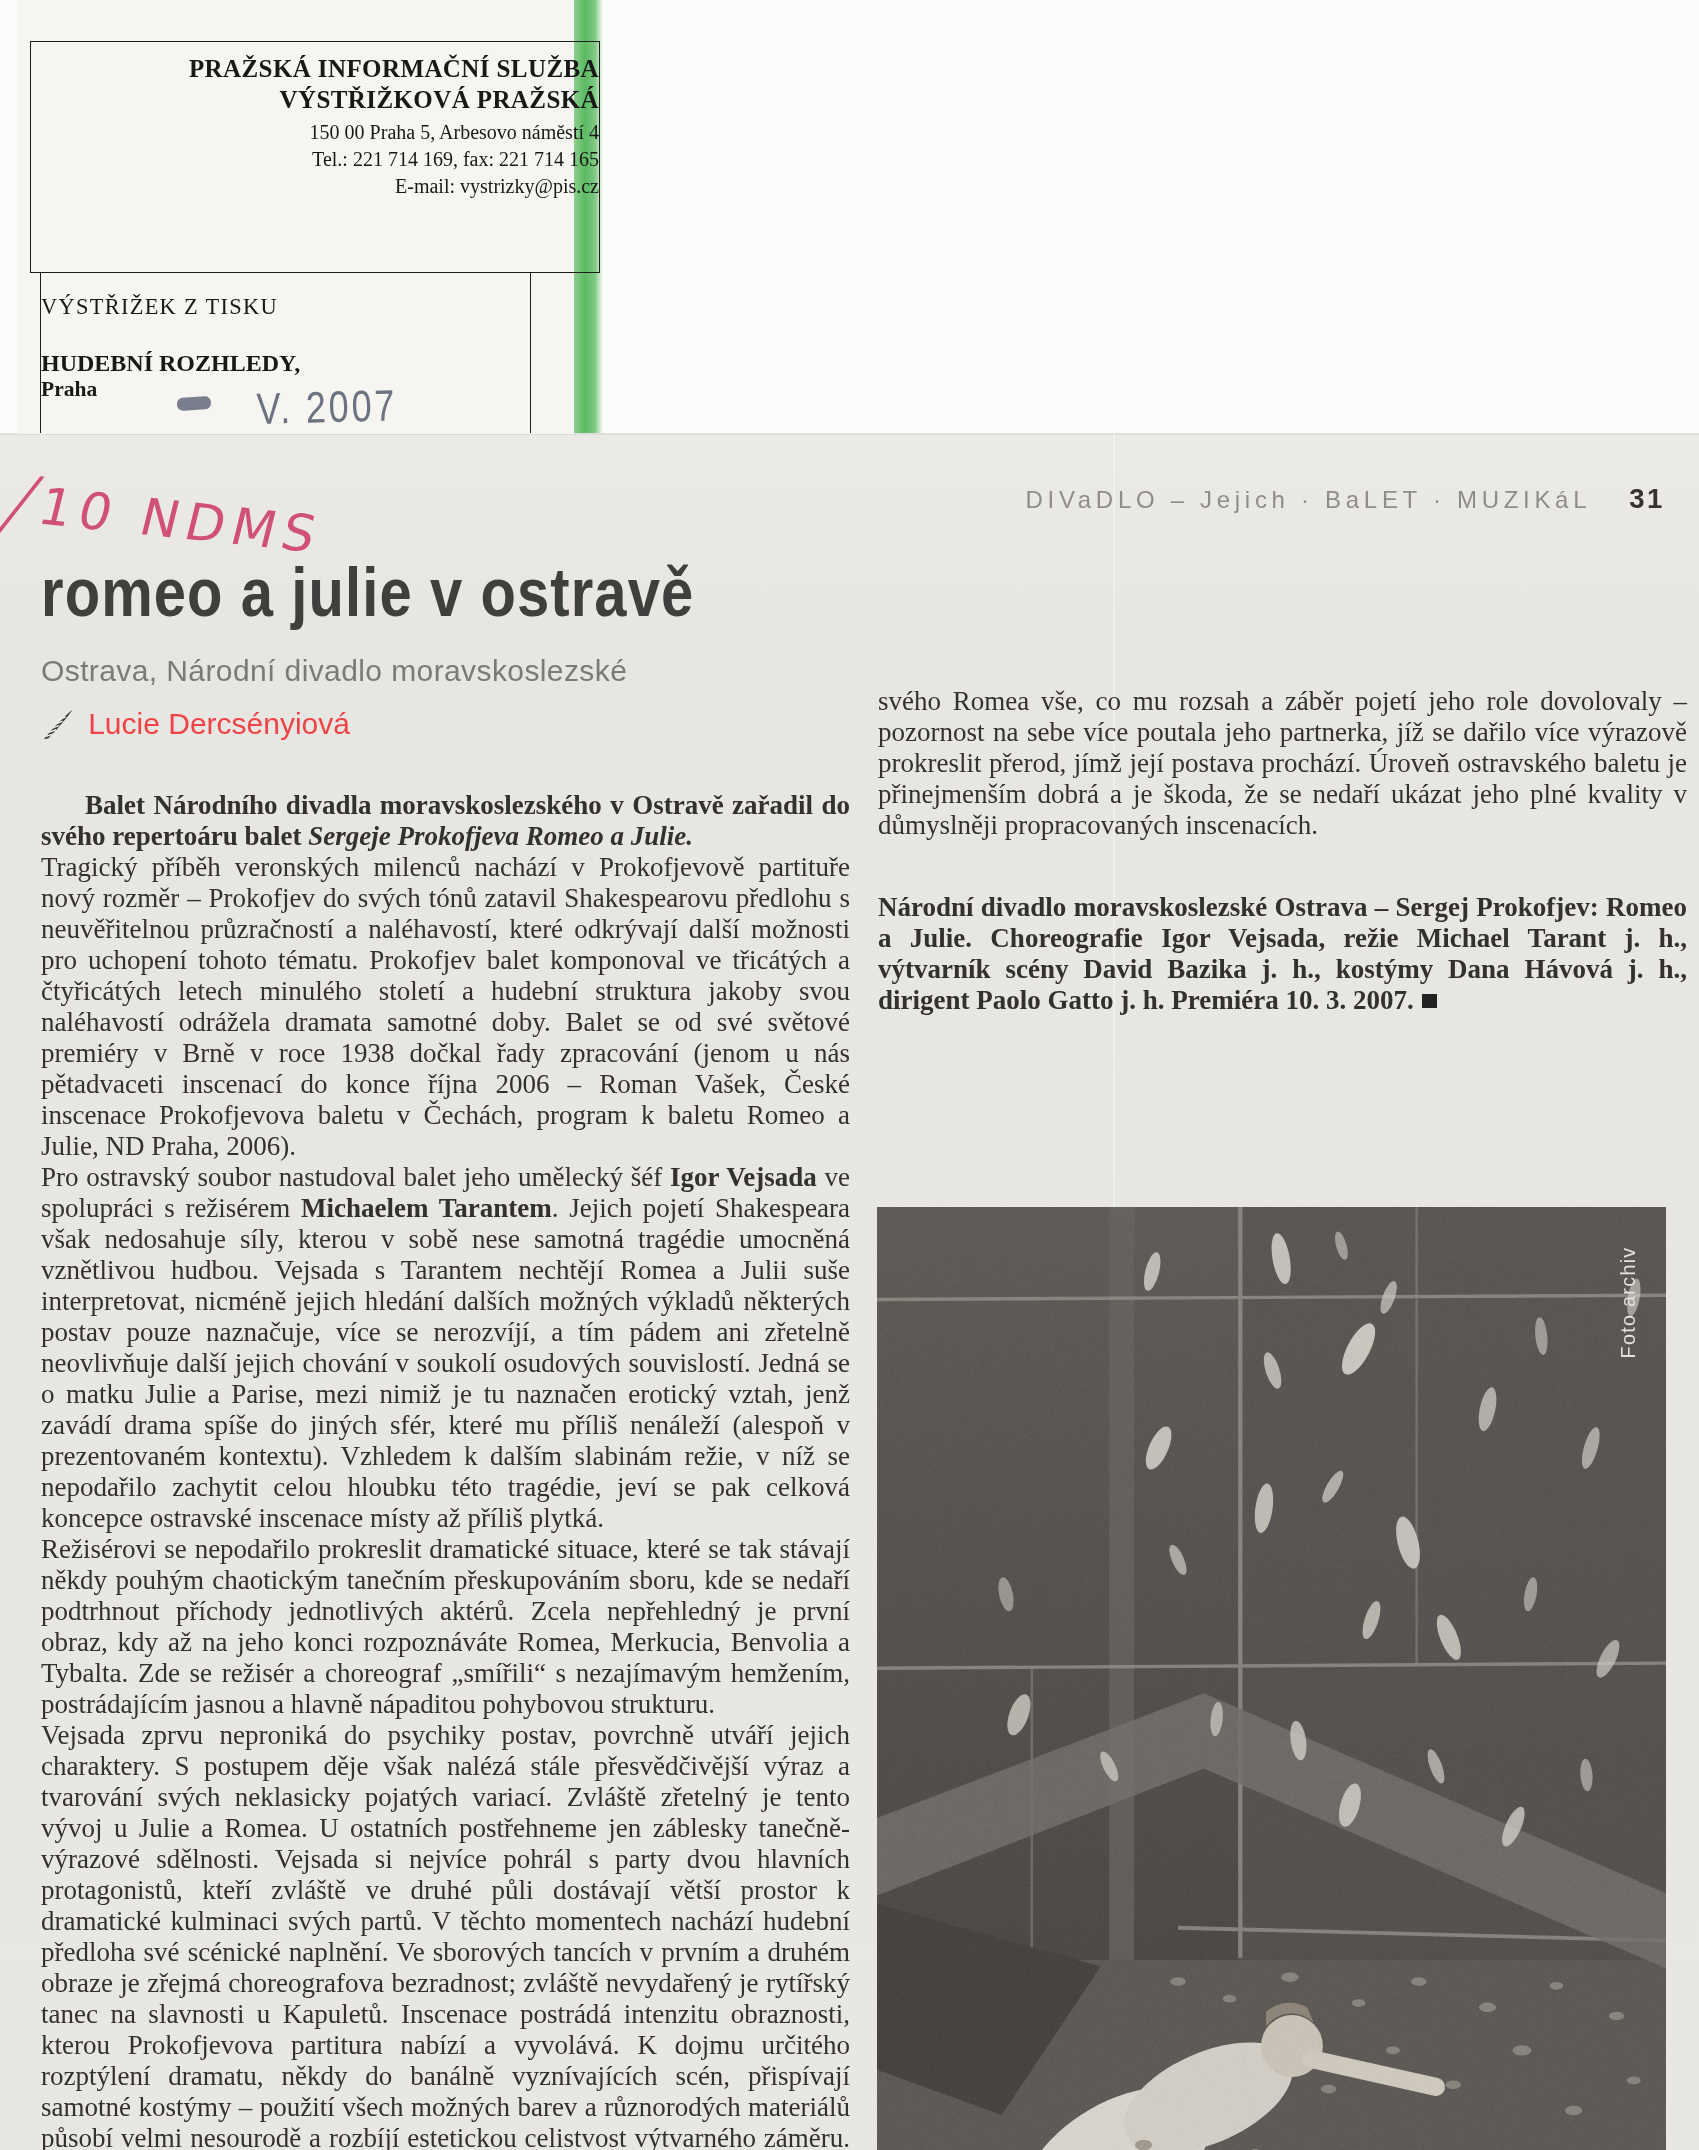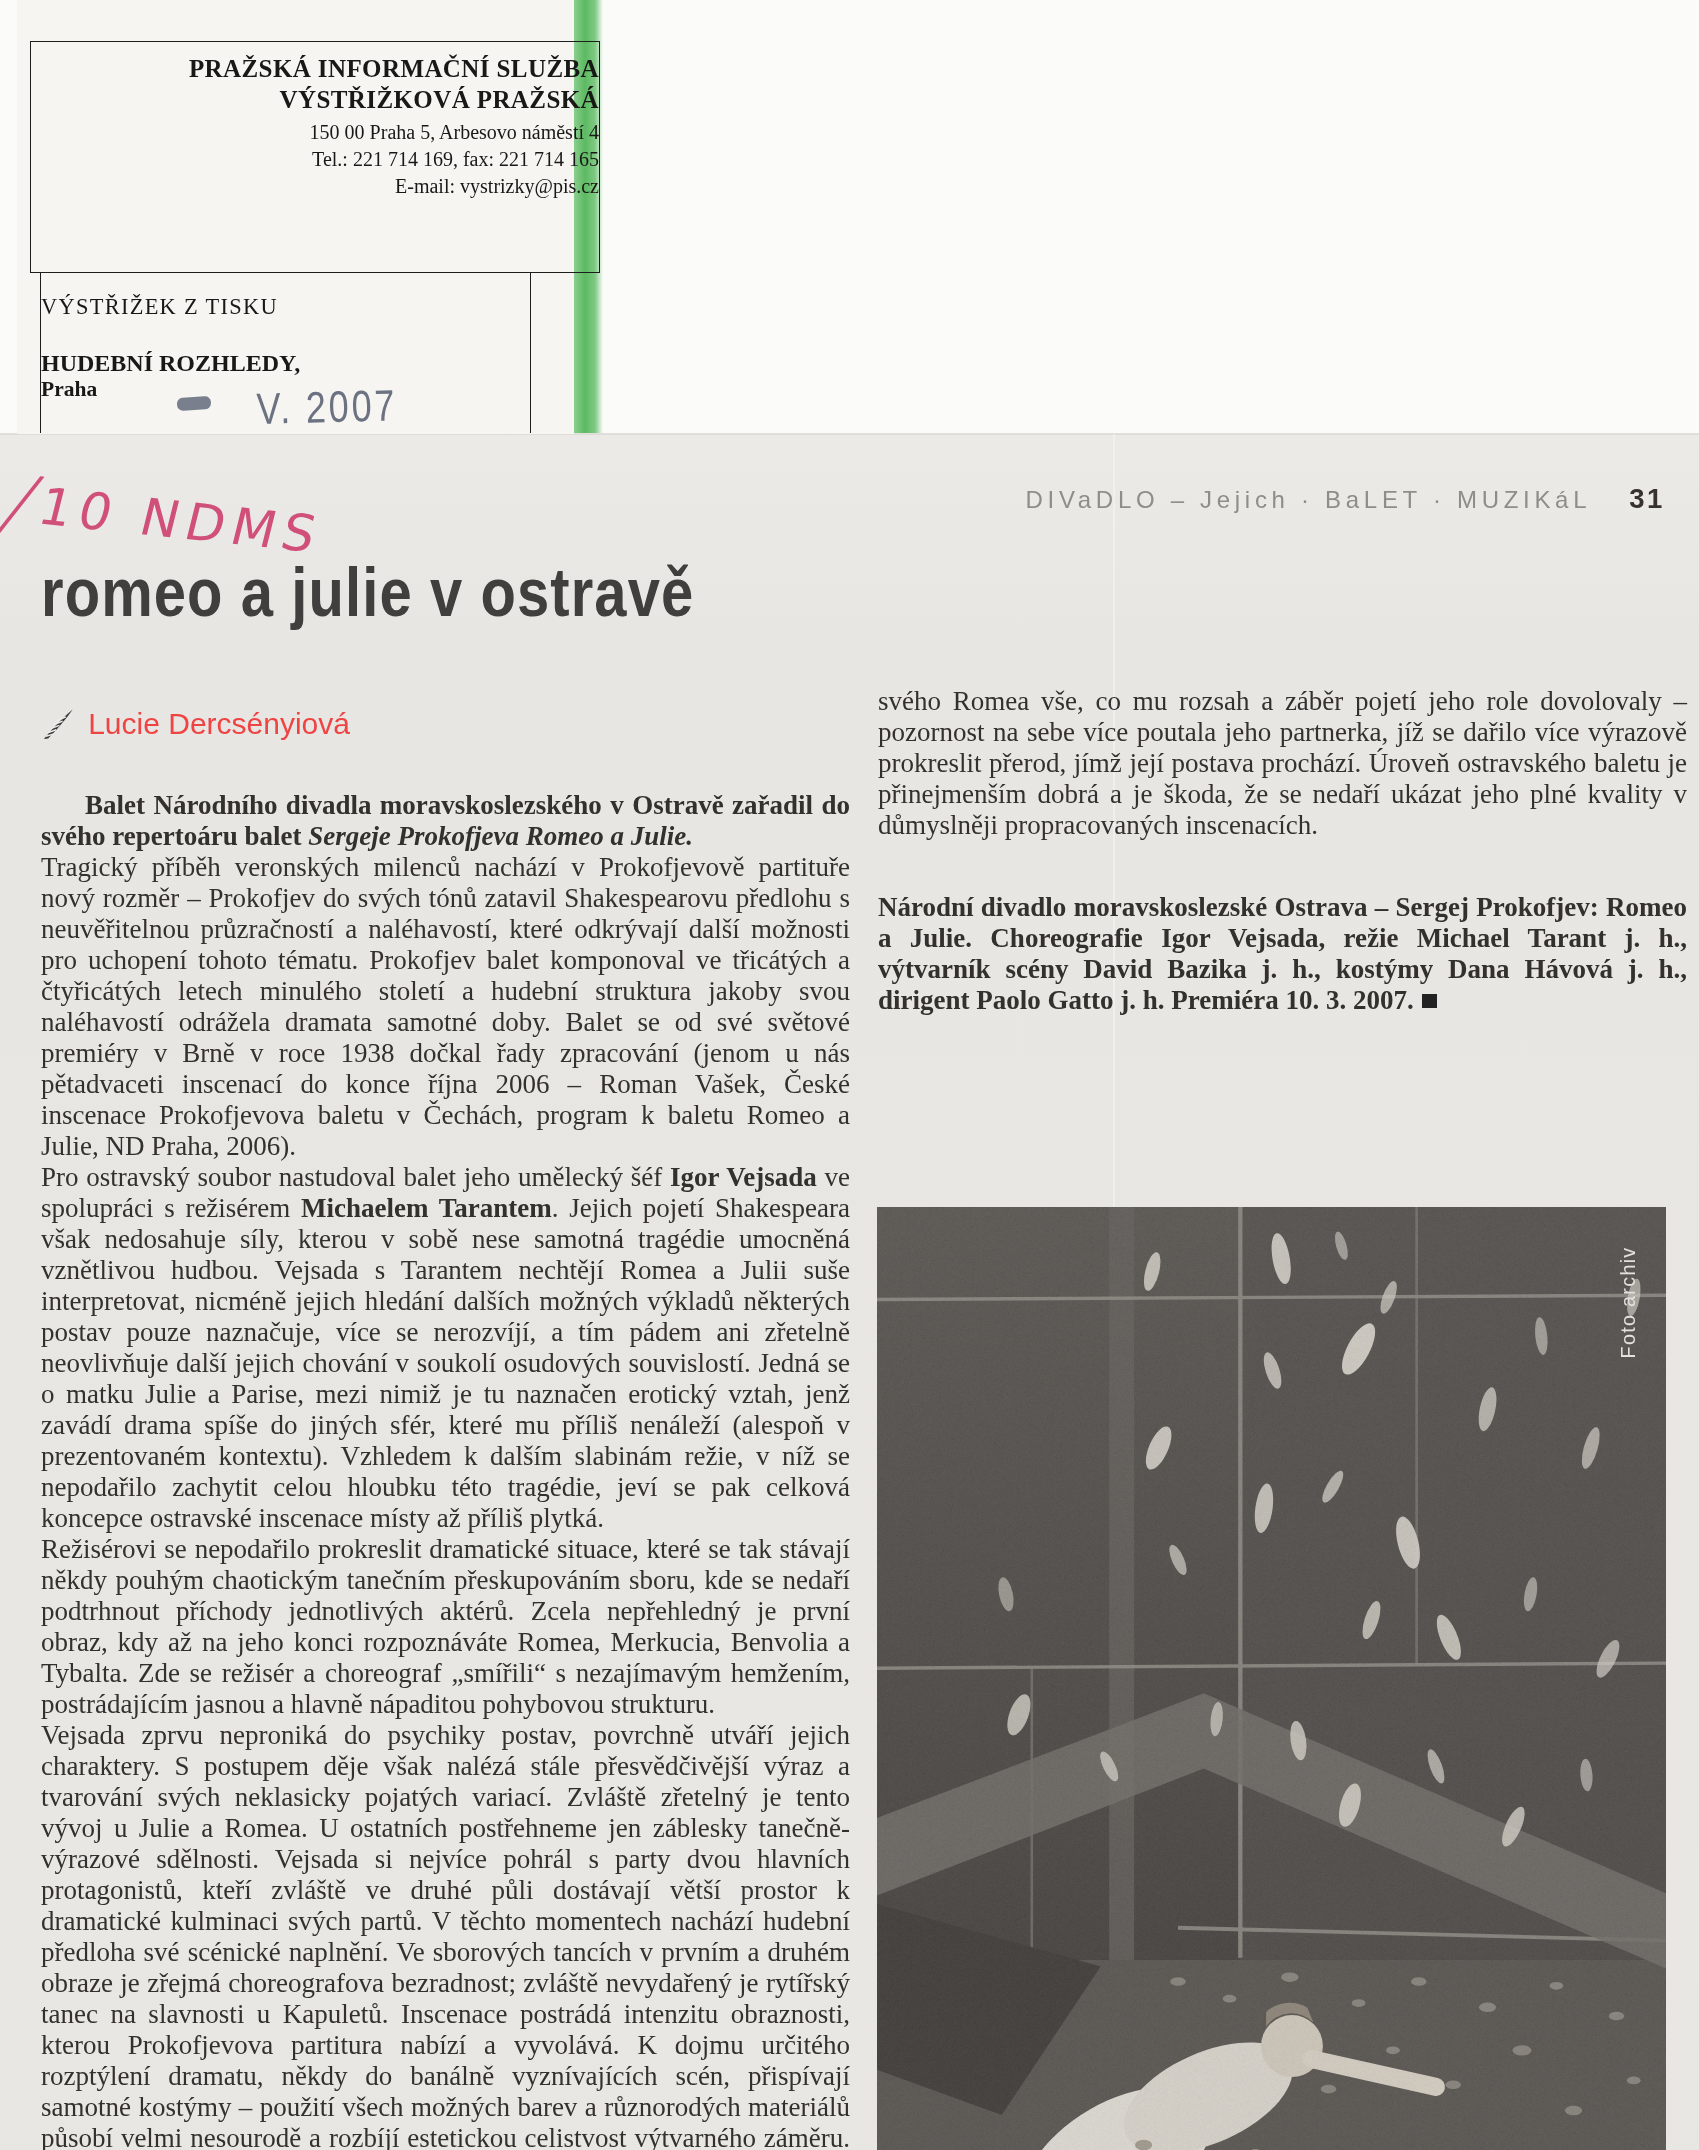--- a/index.html
+++ b/index.html
@@ -94,20 +94,21 @@
   <div class="handwritten">
     <span class="hw-slash">/</span><span class="hw-code">10 NDMS</span>
   </div>
 
   <div class="running-head">
     <span class="rh-section">DIVaDLO – Jejich · BaLET · MUZIKáL</span>
     <span class="rh-number">31</span>
   </div>
 
   <div class="art-title">romeo a julie v ostravě</div>
+  <div class="art-subtitle">Ostrava, Národní divadlo moravskoslezské</div>
   <div class="art-author">
     <svg class="feather" viewBox="0 0 100 100" aria-hidden="true">
       <path d="M8 92 C 26 70, 52 40, 88 10 C 64 44, 40 70, 20 90 Z" fill="#3b3b3a"></path>
       <g stroke="#f0efec" stroke-width="4">
         <line x1="14" y1="84" x2="34" y2="78"></line>
         <line x1="20" y1="74" x2="42" y2="66"></line>
         <line x1="27" y1="63" x2="51" y2="54"></line>
         <line x1="35" y1="52" x2="60" y2="42"></line>
         <line x1="44" y1="41" x2="69" y2="30"></line>
       </g>

